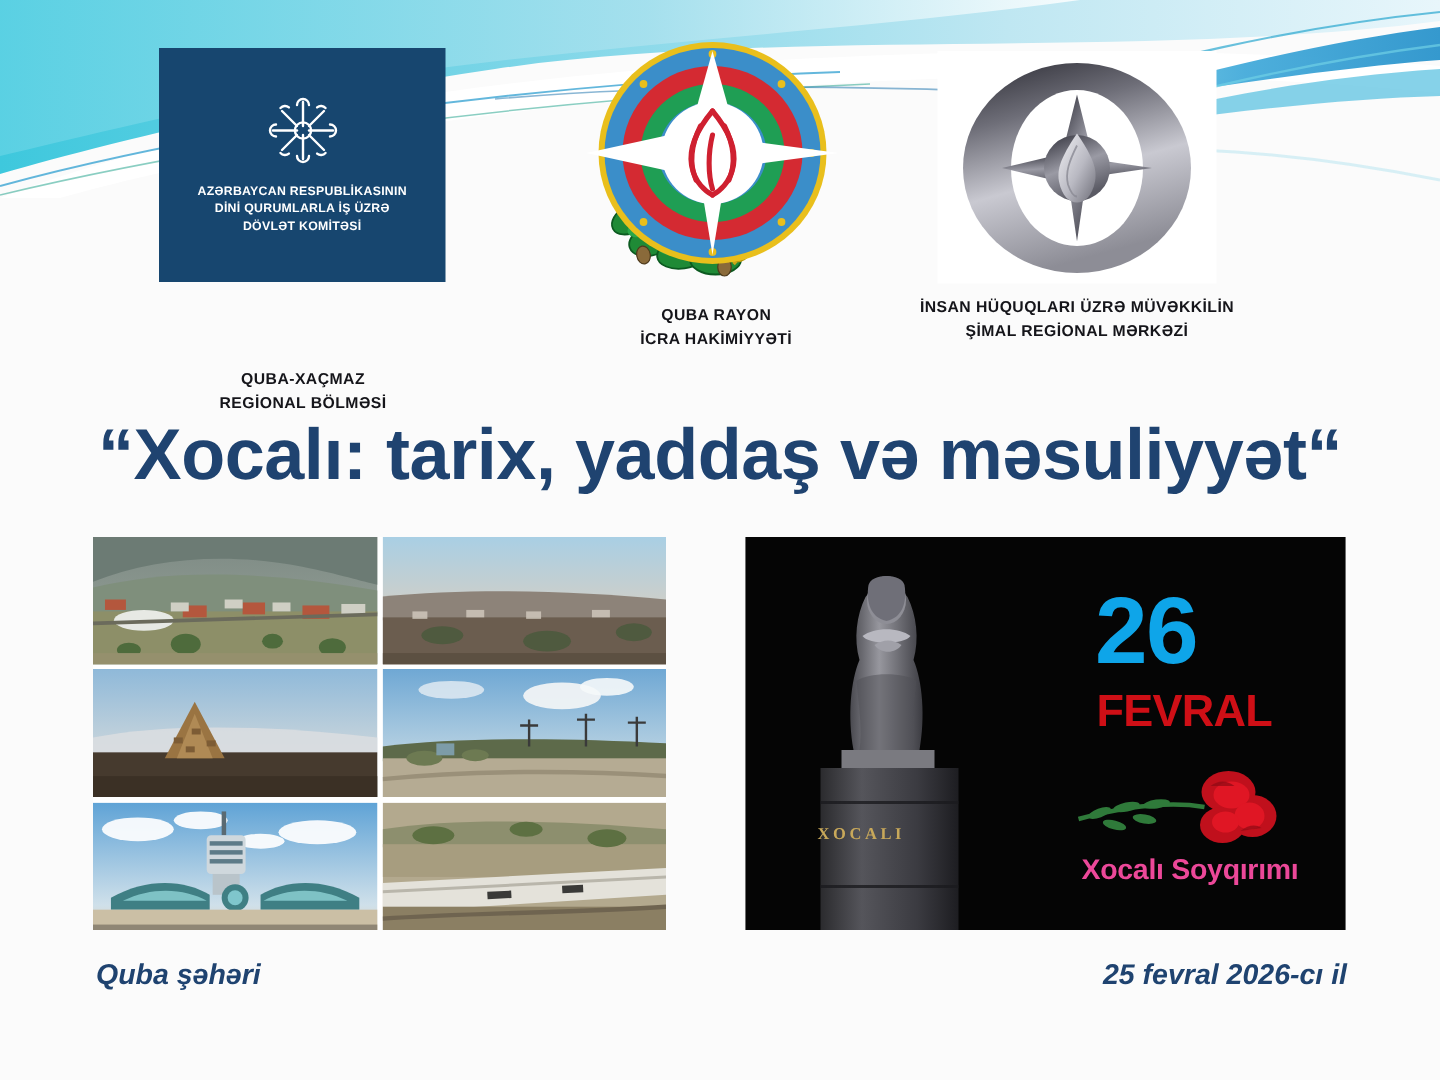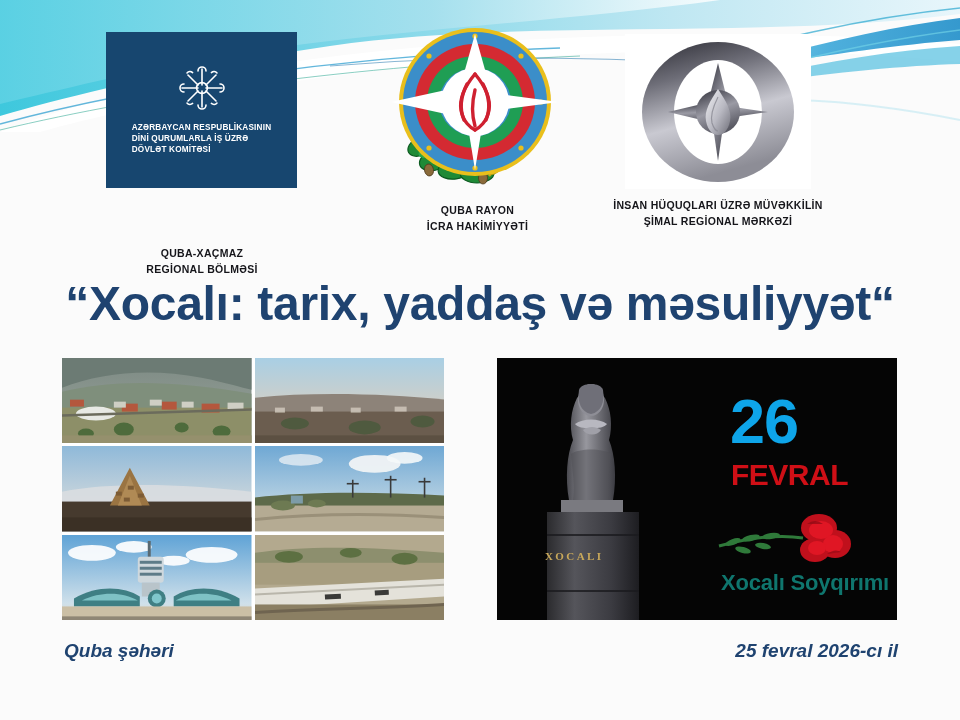--- a/index.html
+++ b/index.html
@@ -50,20 +50,21 @@
     align-items: center;
     justify-content: center;
   }
   .navy-plate .emblem { margin-bottom: 7px; }
   .navy-plate .plate-text {
     color: #ffffff;
     font-size: 8.2px;
     font-weight: bold;
     letter-spacing: .2px;
     line-height: 1.38;
+    text-align: center;
     white-space: pre-line;
   }
 
   
   #logo-coat { left: 385px; top: 28px; width: 180px; height: 172px; }
 
   
   #logo-ombuds { left: 625px; top: 34px; width: 186px; height: 155px; }
   .white-plate {
     width: 186px; height: 155px;
@@ -137,22 +138,22 @@
   }
   #mem-fevral {
     left: 234px; top: 100px;
     color: #cf0f16;
     font-size: 30px;
     font-weight: bold;
     letter-spacing: -.5px;
   }
   #mem-soyqirimi {
     left: 224px; top: 212px;
-    color: #0f766e;
-    font-size: 22px;
+    color: #ec4899;
+    font-size: 19px;
     font-weight: bold;
     letter-spacing: -.2px;
   }
   #mem-xocali-label {
     left: 48px; top: 192px;
     color: #c8a85a;
     font-size: 11px;
     font-weight: bold;
     letter-spacing: 2.4px;
     font-family: "Liberation Serif", serif;

